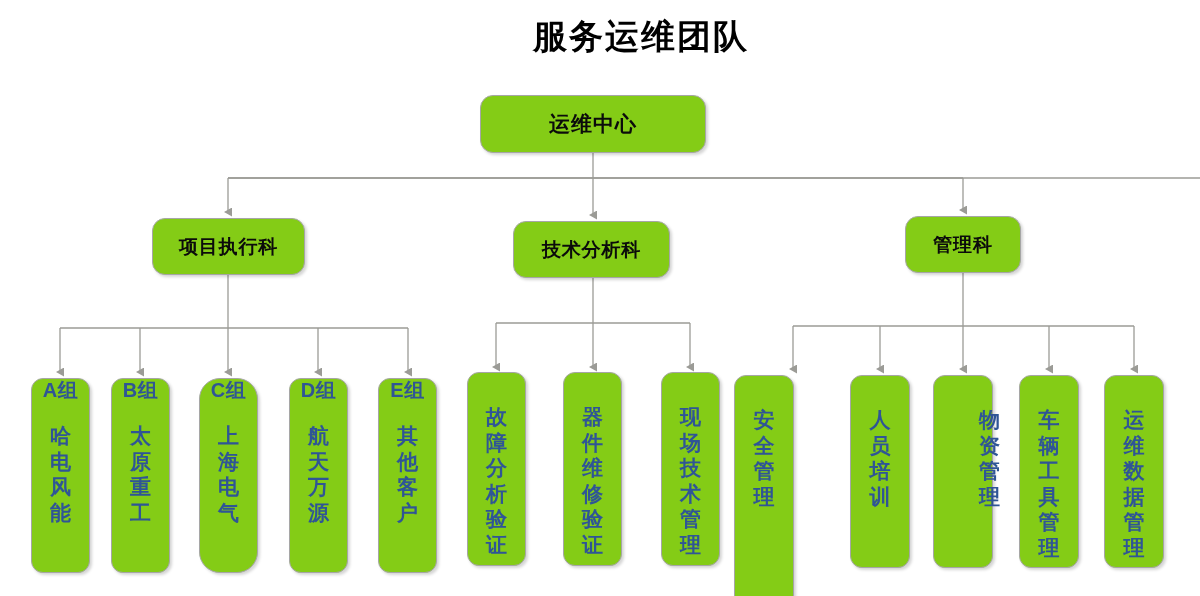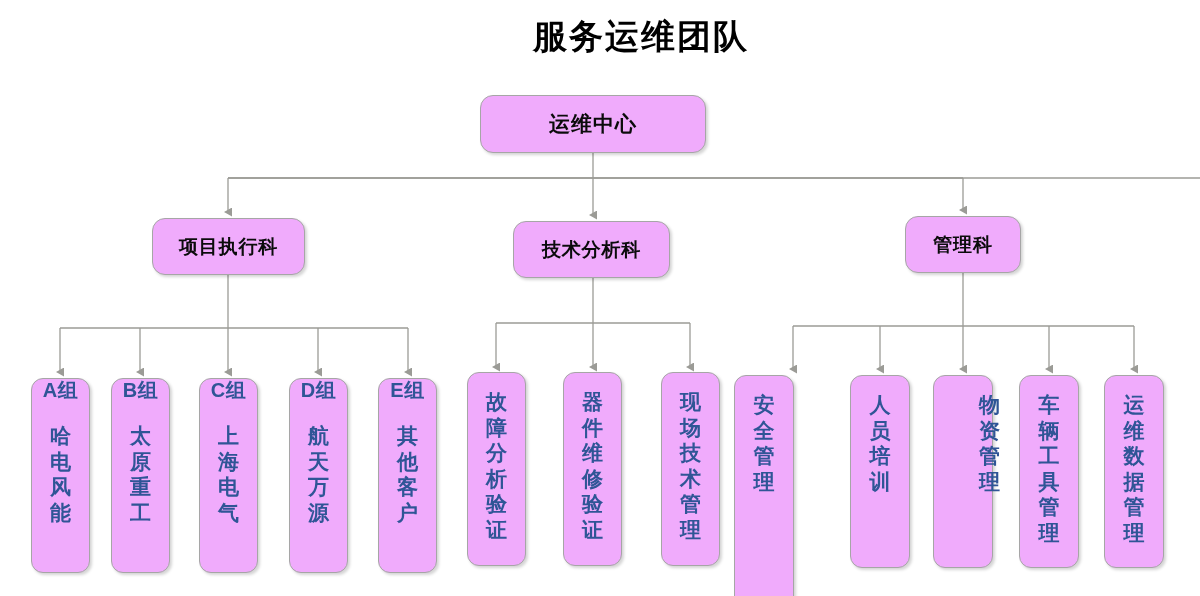--- a/index.html
+++ b/index.html
@@ -26,21 +26,21 @@
     position: absolute;
     left: 0; top: 0;
     width: 1200px;
     height: 596px;
     pointer-events: none;
   }
 
   .node {
     position: absolute;
     box-sizing: border-box;
-    background: #f0abfc;
+    background: #84cc16;
     border: 1.4px solid #a6a6a6;
     border-radius: 11px;
     box-shadow: 2px 2px 3px rgba(0,0,0,0.17);
     display: flex;
     align-items: center;
     justify-content: center;
   }
 
   
   .node-root {
@@ -101,21 +101,21 @@
     width: 100%;
     word-break: break-all;
     letter-spacing: 0px;
   }
   .leaf-grp .leaf-vtext {
     margin-top: 22px;
     padding: 0 13px;
     box-sizing: border-box;
   }
   .leaf-plain .leaf-vtext {
-    margin-top: 16px;
+    margin-top: 31px;
     padding: 0 13px;
     box-sizing: border-box;
   }
 
   .page-title {
     position: absolute;
     left: 0;
     top: 14px;
     width: 1200px;
     text-align: center;
@@ -191,21 +191,21 @@
       <span class="leaf-code">A组</span>
       <span class="leaf-vtext">哈电风能</span>
     </div>
   </div>
   <div class="node node-leaf leaf-grp" style="left:111px;top:378px;width:59px;height:195px;">
     <div class="leaf-inner">
       <span class="leaf-code">B组</span>
       <span class="leaf-vtext">太原重工</span>
     </div>
   </div>
-  <div class="node node-leaf leaf-grp" style="left:199px;top:378px;width:59px;height:195px;">
+  <div class="node node-leaf leaf-grp" style="left:199px;top:378px;width:59px;height:195px;border-radius:21px;">
     <div class="leaf-inner">
       <span class="leaf-code">C组</span>
       <span class="leaf-vtext">上海电气</span>
     </div>
   </div>
   <div class="node node-leaf leaf-grp" style="left:289px;top:378px;width:59px;height:195px;">
     <div class="leaf-inner">
       <span class="leaf-code">D组</span>
       <span class="leaf-vtext">航天万源</span>
     </div>

